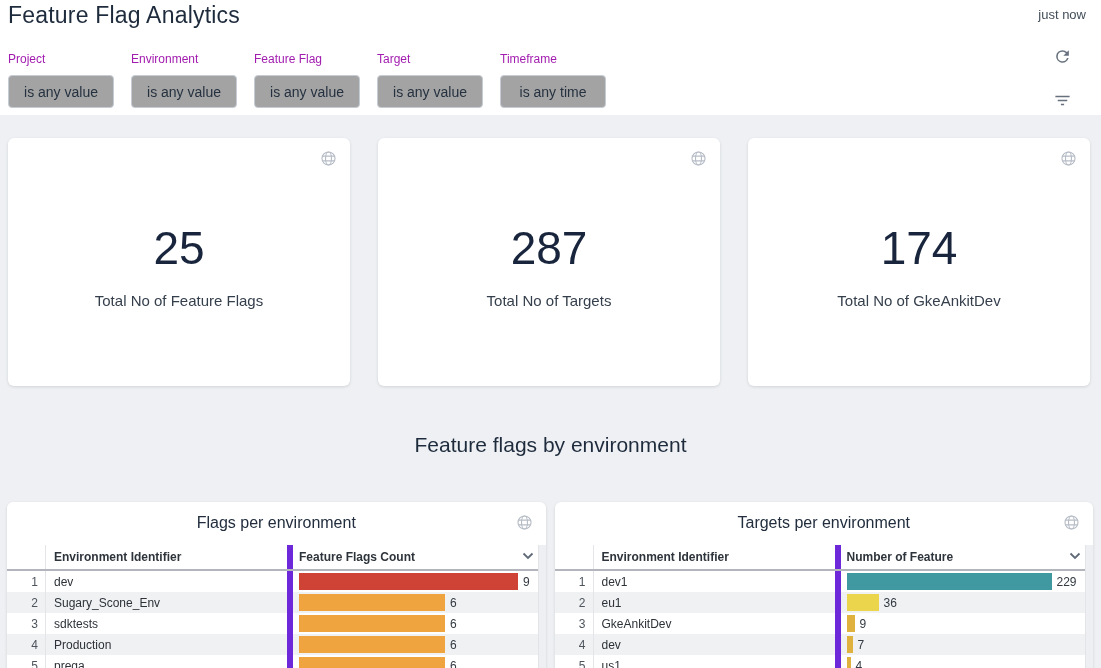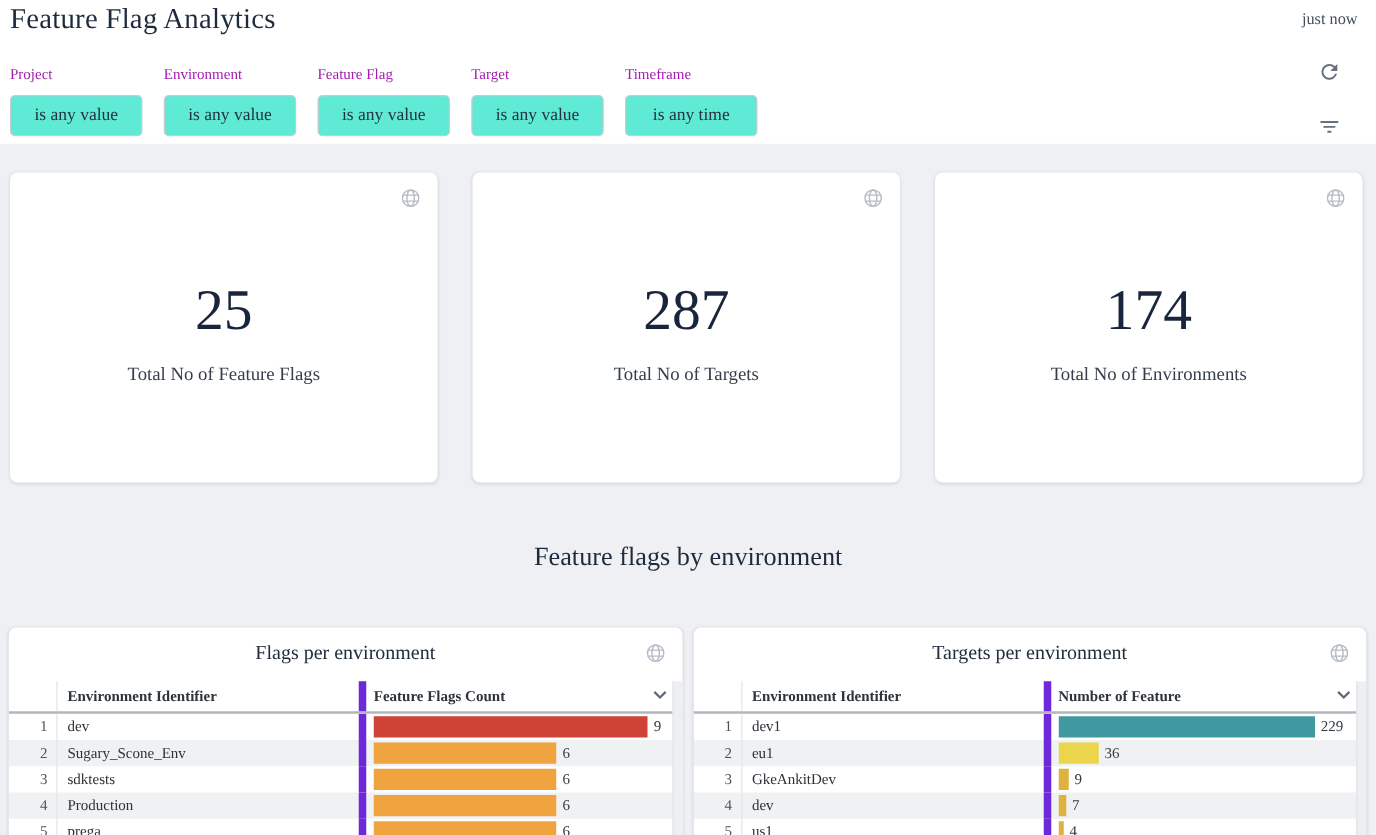--- a/index.html
+++ b/index.html
@@ -1,31 +1,31 @@
 <!DOCTYPE html>
 <html><head>
 <meta charset="utf-8">
 <style>
   html,body{margin:0;padding:0;background:#eef0f3;}
   .page{position:relative;width:1101px;height:668px;background:#eef0f3;
-        font-family:Liberation Serif, serif;overflow:hidden;}
+        font-family:Liberation Sans, sans-serif;overflow:hidden;}
 
   
   .topbar{position:absolute;top:0;left:0;width:100%;height:115px;background:#ffffff;}
   .page-title{position:absolute;left:8px;top:2px;margin:0;font-size:23px;font-weight:500;
               color:#1e2b3c;letter-spacing:.2px;}
   .topbar-right{position:absolute;right:15px;top:7px;display:flex;align-items:center;gap:25px;flex-direction:column;}
   .updated{font-size:13px;color:#434d59;}
   .icon-btn{display:flex;align-items:center;cursor:pointer;}
 
   
   .filters{position:absolute;left:8px;top:52px;display:flex;}
   .filter{margin-right:17px;}
   .filter-label{font-size:12px;color:#a21caf;margin-bottom:9px;}
-  .filter-btn{height:33px;padding:0 14px;min-width:106px;background:#5eead4;
+  .filter-btn{height:33px;padding:0 14px;min-width:106px;background:#a3a3a3;
               border:1px solid #c6ccd3;border-radius:4px;font-size:14px;color:#25313f;
               font-family:inherit;cursor:pointer;}
 
   
   .card{background:#fff;border-radius:6px;box-shadow:0 1px 3px rgba(35,43,58,.14);position:relative;}
   .globe{position:absolute;top:12px;right:13px;line-height:0;cursor:pointer;}
 
   
   .kpi-row{position:absolute;top:138px;left:8px;width:1082px;display:flex;gap:28px;}
   .kpi{flex:1;height:248px;display:flex;flex-direction:column;align-items:center;
@@ -141,21 +141,21 @@
     <span class="globe">
       <svg viewBox="0 0 24 24" width="17" height="17">
             <g fill="none" stroke="#b6bcc6" stroke-width="1.6">
               <circle cx="12" cy="12" r="9.2"></circle>
               <ellipse cx="12" cy="12" rx="4.2" ry="9.2"></ellipse>
               <path d="M3.2 8.6h17.6M3.2 15.4h17.6"></path>
             </g>
           </svg>
     </span>
     <div class="kpi-num">174</div>
-    <div class="kpi-label">Total No of Environments</div>
+    <div class="kpi-label">Total No of GkeAnkitDev</div>
   </div>
     </div>
 
   <div class="section-title">Feature flags by environment</div>
 
   <div class="tables-row" id="tables">
       <div class="card table-card">
     <span class="globe">
       <svg viewBox="0 0 24 24" width="17" height="17">
             <g fill="none" stroke="#b6bcc6" stroke-width="1.6">

